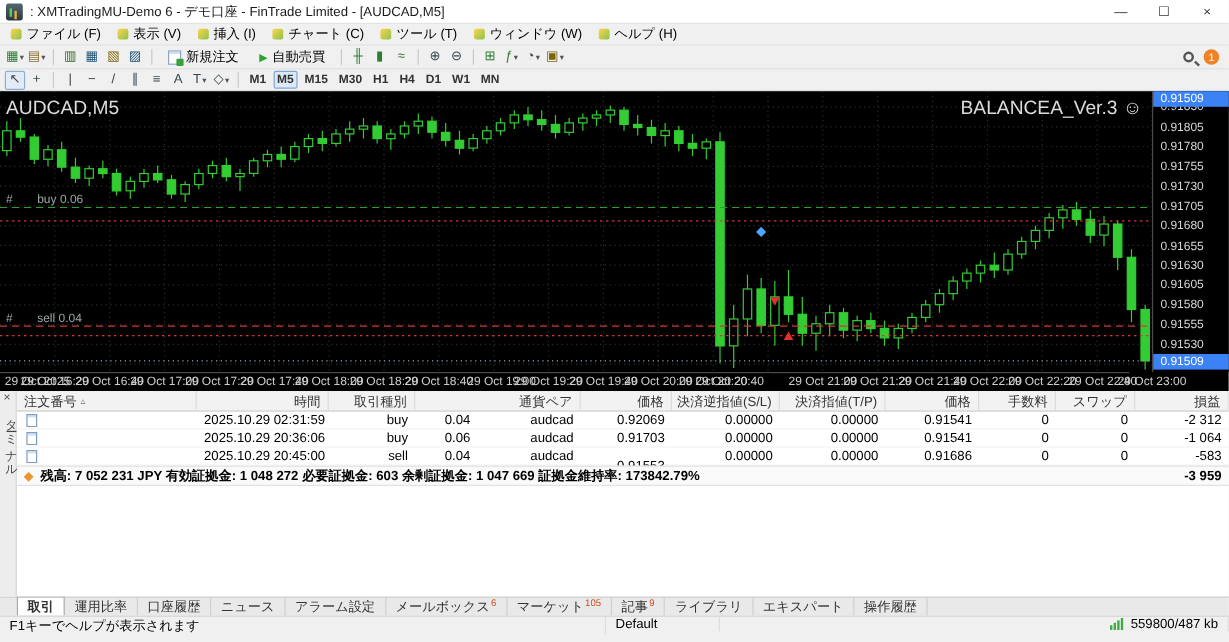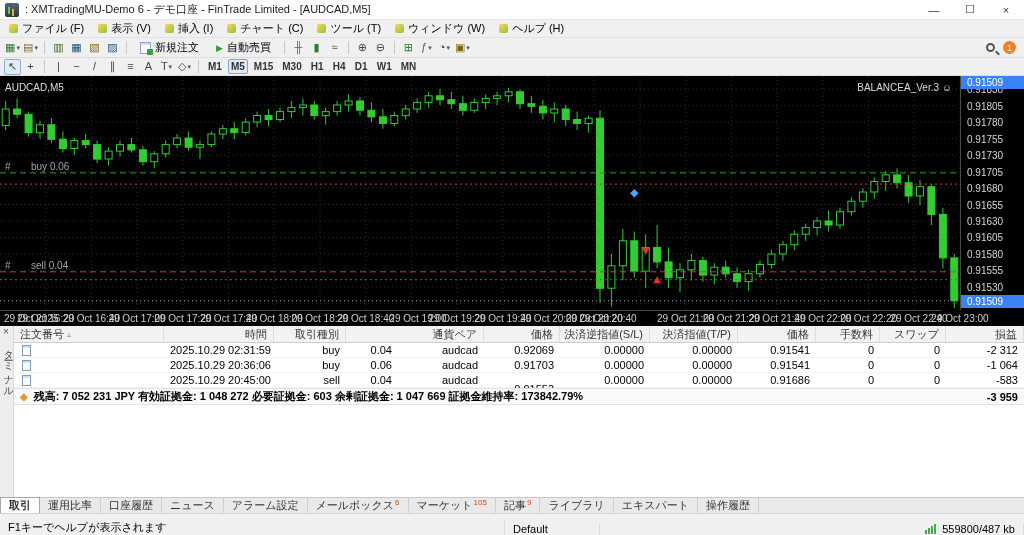--- a/index.html
+++ b/index.html
@@ -40,21 +40,21 @@
 .tfbtn{min-width:19px;height:15px;display:inline-flex;align-items:center;justify-content:center;font-size:10px;color:#333;padding:0 2px;border:1px solid transparent;border-radius:2px;margin:0 1px;font-weight:bold;}
 .tfbtn.active{background:#dfe9f5;border:1px solid #7da7d9;}
 
 
 .chart-wrap{position:relative;width:1024px;height:250px;background:#000;flex:0 0 250px;}
 svg.plot{position:absolute;left:0;top:0;display:block;}
 .plot .grid{stroke:#2c2c2c;stroke-width:1;stroke-dasharray:1 3;}
 .plot .wick{stroke:#33cc33;stroke-width:1;}
 .plot rect.bull{fill:#000;stroke:#33cc33;}
 .plot rect.bear{fill:#33cc33;stroke:#33cc33;}
-.chart-label{position:absolute;font-size:10px;color:#dcdcdc;white-space:nowrap;}
+.chart-label{position:absolute;font-size:16px;color:#dcdcdc;white-space:nowrap;}
 .chart-label.sym{left:5px;top:6px;}
 .chart-label.ea{right:72px;top:6px;}
 .order-lbl{position:absolute;left:5px;font-size:10px;color:#9aa7a7;white-space:nowrap;}
 .order-lbl .hash{display:inline-block;width:26px;}
 .price-scale{position:absolute;right:0;top:0;width:64px;height:234px;background:#000;border-left:1px solid #4a4a4a;}
 .pl{position:absolute;left:6px;font-size:10px;color:#d6d6d6;}
 .pbox{position:absolute;left:0;width:77px;background:#3b82f6;color:#fff;font-size:10px;padding:1px 0 1px 6px;}
 .time-axis{position:absolute;left:0;top:234px;width:941px;height:16px;background:#000;border-top:1px solid #4a4a4a;}
 .tl{position:absolute;top:2px;font-size:10px;color:#cfcfcf;white-space:nowrap;transform:translateX(-50%);}
 
@@ -70,27 +70,27 @@
 .sort{font-size:8px;color:#777;margin-left:3px;}
 .trow{display:flex;height:15px;align-items:center;border-bottom:1px solid #f4f4f4;}
 .td{padding:0 6px;text-align:right;white-space:nowrap;overflow:hidden;}
 .td.left{text-align:left;display:flex;align-items:center;}
 .doc-ico{width:9px;height:11px;background:#fff;border:1px solid #7d9cc0;box-shadow:inset 0 2px 0 #cfe0f2;margin-left:2px;}
 .balance{display:flex;align-items:center;height:17px;background:#fafafa;border-top:1px solid #e2e2e2;border-bottom:1px solid #e2e2e2;font-weight:bold;padding:0 6px;gap:6px;flex:0 0 17px;}
 .diamond{color:#e8962e;font-size:10px;}
 .balance .spacer{flex:1;}
 
 
-.tabbar{height:16px;background:#e9e9e9;border-top:1px solid #c9c9c9;display:flex;align-items:stretch;flex:0 0 16px;}
+.tabbar{height:16px;background:#e9e9e9;border-top:1px solid #c9c9c9;display:flex;align-items:stretch;padding-left:14px;flex:0 0 16px;}
 .tab{padding:0 8px;color:#333;border-right:1px solid #cfcfcf;display:flex;align-items:center;cursor:default;}
 .tab.active{background:#fff;border:1px solid #a8a8a8;border-bottom:none;font-weight:bold;margin-top:-1px;}
 .badge{color:#cc4a1a;font-size:8px;position:relative;top:-3px;margin-left:1px;}
 
 
-.statusbar{height:22px;background:#f0f0f0;border-top:1px solid #d5d5d5;display:flex;align-items:flex-end;flex:0 0 22px;}
+.statusbar{height:22px;background:#f0f0f0;border-top:1px solid #d5d5d5;display:flex;align-items:flex-start;flex:0 0 22px;}
 .sb{display:flex;align-items:center;padding:0 8px;border-right:1px solid #dcdcdc;white-space:nowrap;}
 .sb-help{flex:0 0 505px;}
 .sb-profile{flex:0 0 95px;}
 .sb-empty{flex:1;}
 .sb-conn{flex:0 0 160px;justify-content:flex-end;}
 .conn-bars{display:inline-flex;align-items:flex-end;gap:1px;margin-right:6px;}
 .conn-bars span{width:2px;background:#3fae49;display:inline-block;}
 .conn-bars span:nth-child(1){height:4px;}
 .conn-bars span:nth-child(2){height:6px;}
 .conn-bars span:nth-child(3){height:8px;}

